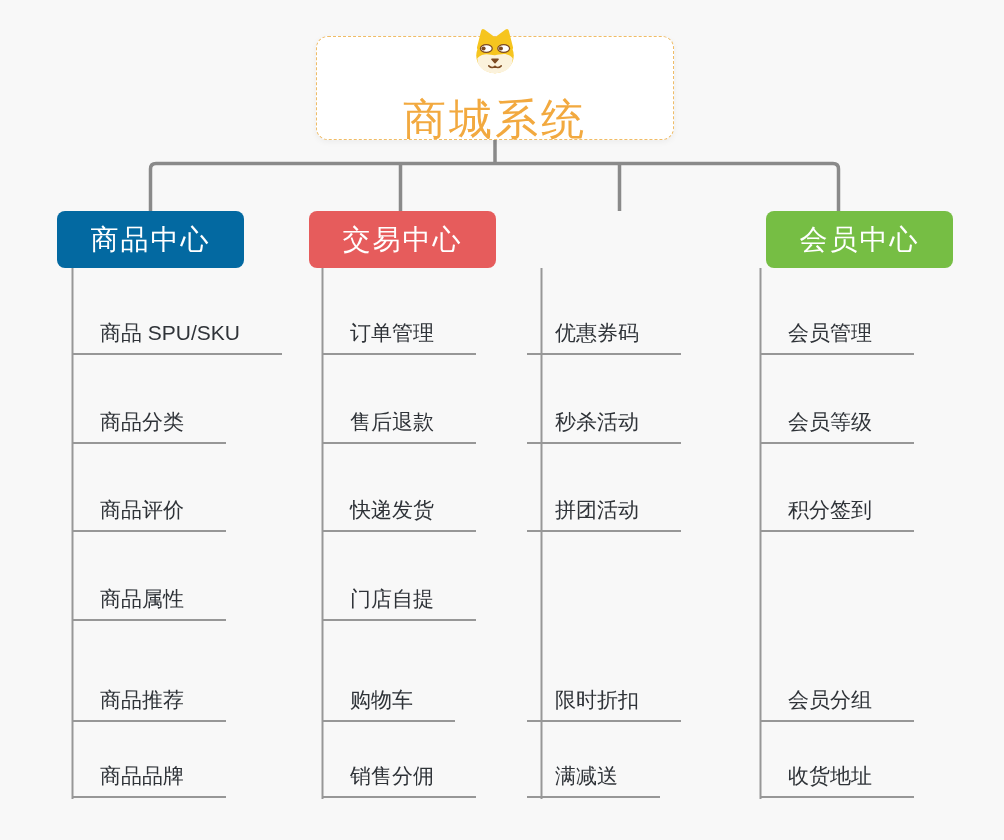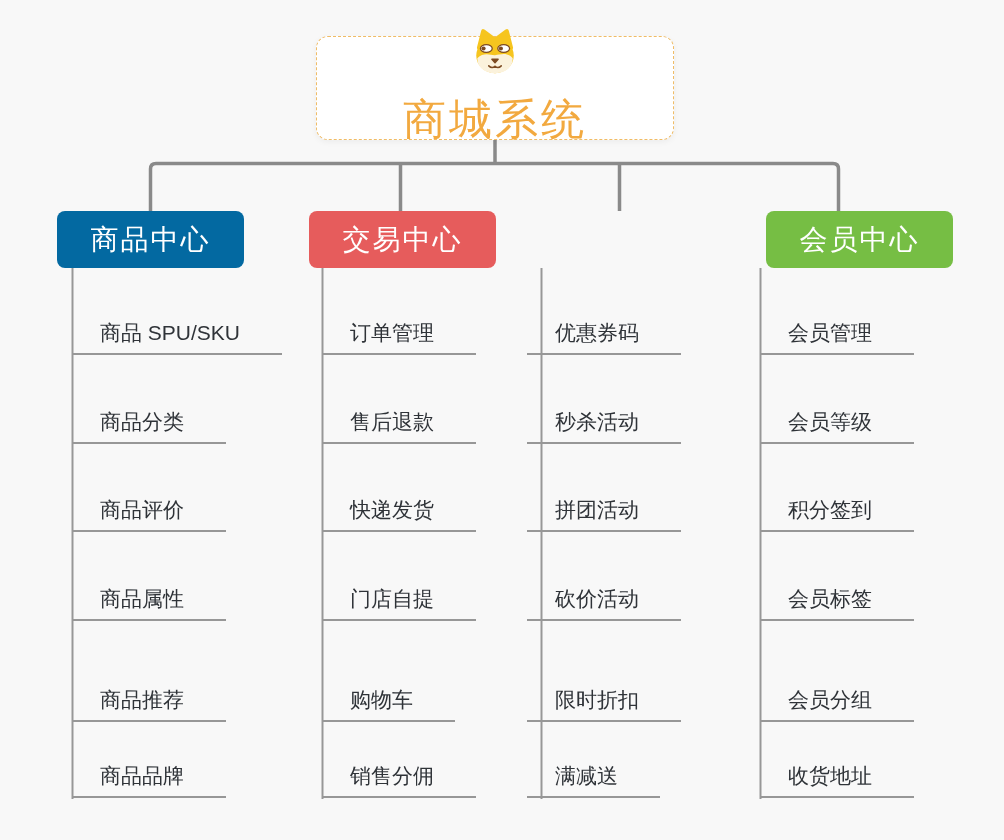--- a/index.html
+++ b/index.html
@@ -125,24 +125,22 @@
   <div class="leaf col1 row0">订单管理</div>
   <div class="leaf col1 row1">售后退款</div>
   <div class="leaf col1 row2">快递发货</div>
   <div class="leaf col1 row3">门店自提</div>
   <div class="leaf col1 row4">购物车</div>
   <div class="leaf col1 row5">销售分佣</div>
 
   <div class="leaf col2 row0">优惠券码</div>
   <div class="leaf col2 row1">秒杀活动</div>
   <div class="leaf col2 row2">拼团活动</div>
-  <div class="leaf col2 row3">砍价活动</div>
   <div class="leaf col2 row4">限时折扣</div>
   <div class="leaf col2 row5">满减送</div>
 
   <div class="leaf col3 row0">会员管理</div>
   <div class="leaf col3 row1">会员等级</div>
   <div class="leaf col3 row2">积分签到</div>
-  <div class="leaf col3 row3">会员标签</div>
   <div class="leaf col3 row4">会员分组</div>
   <div class="leaf col3 row5">收货地址</div>
 
 </div>
 
 </body></html>

